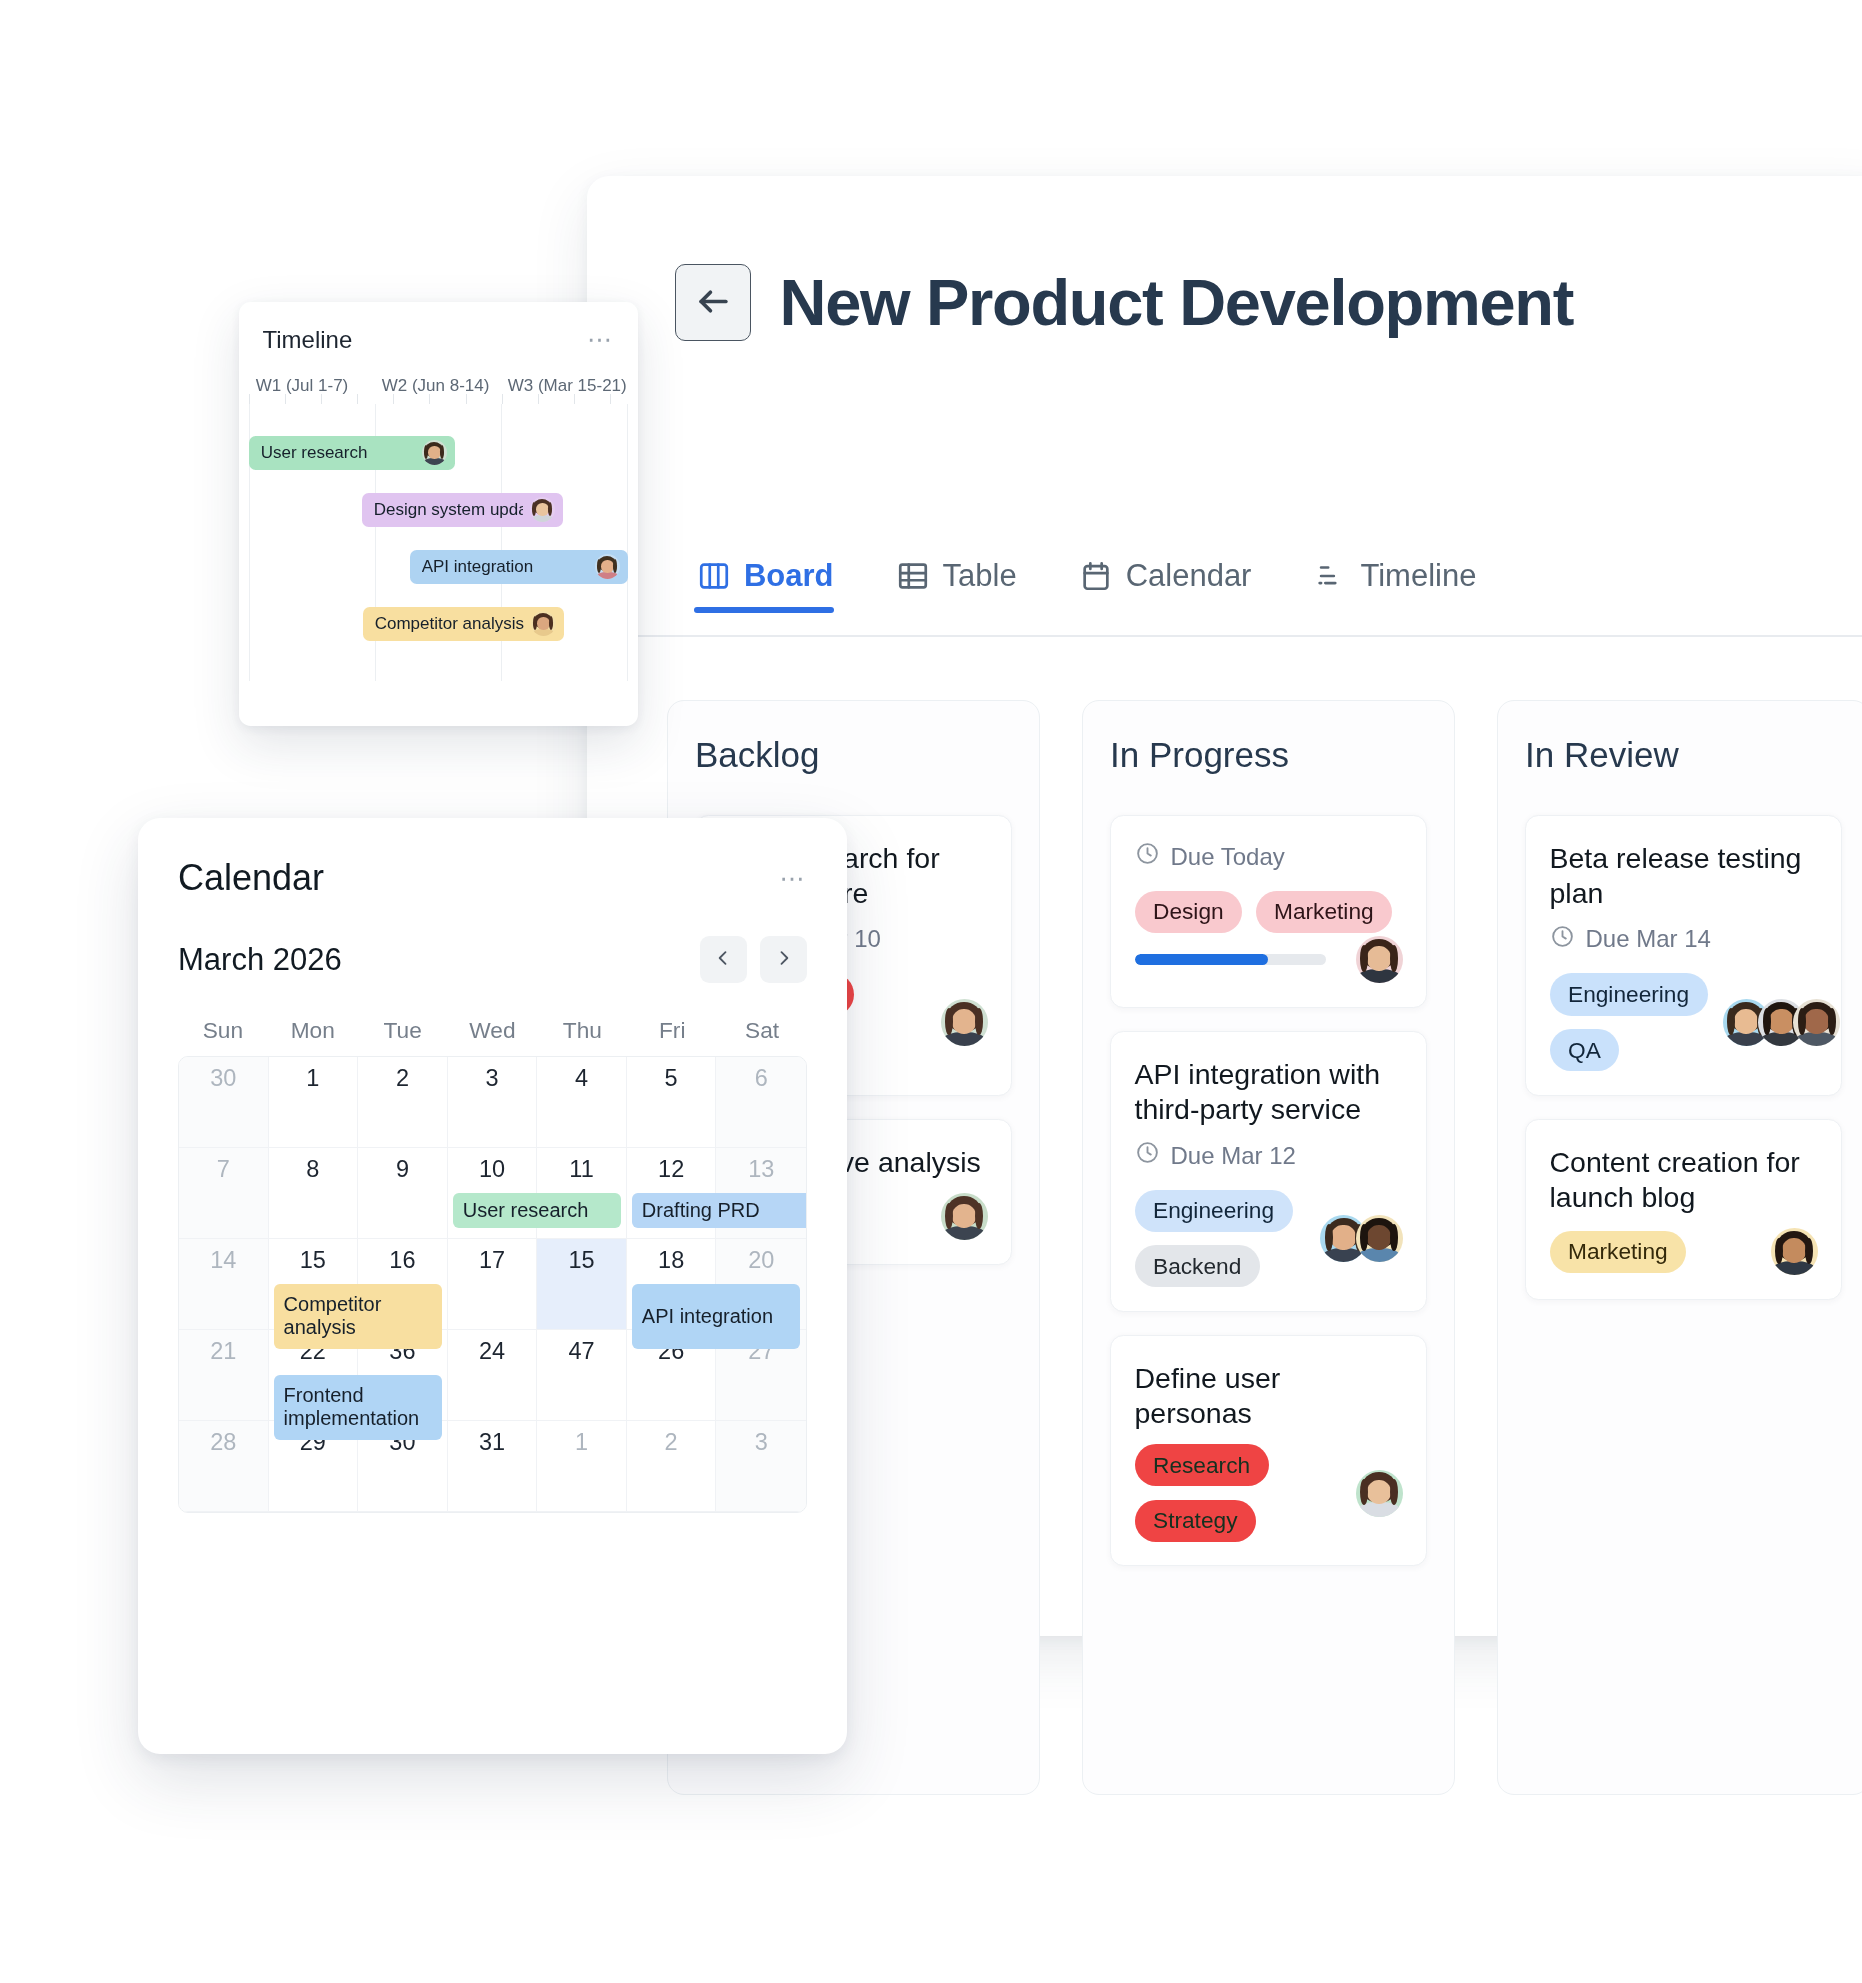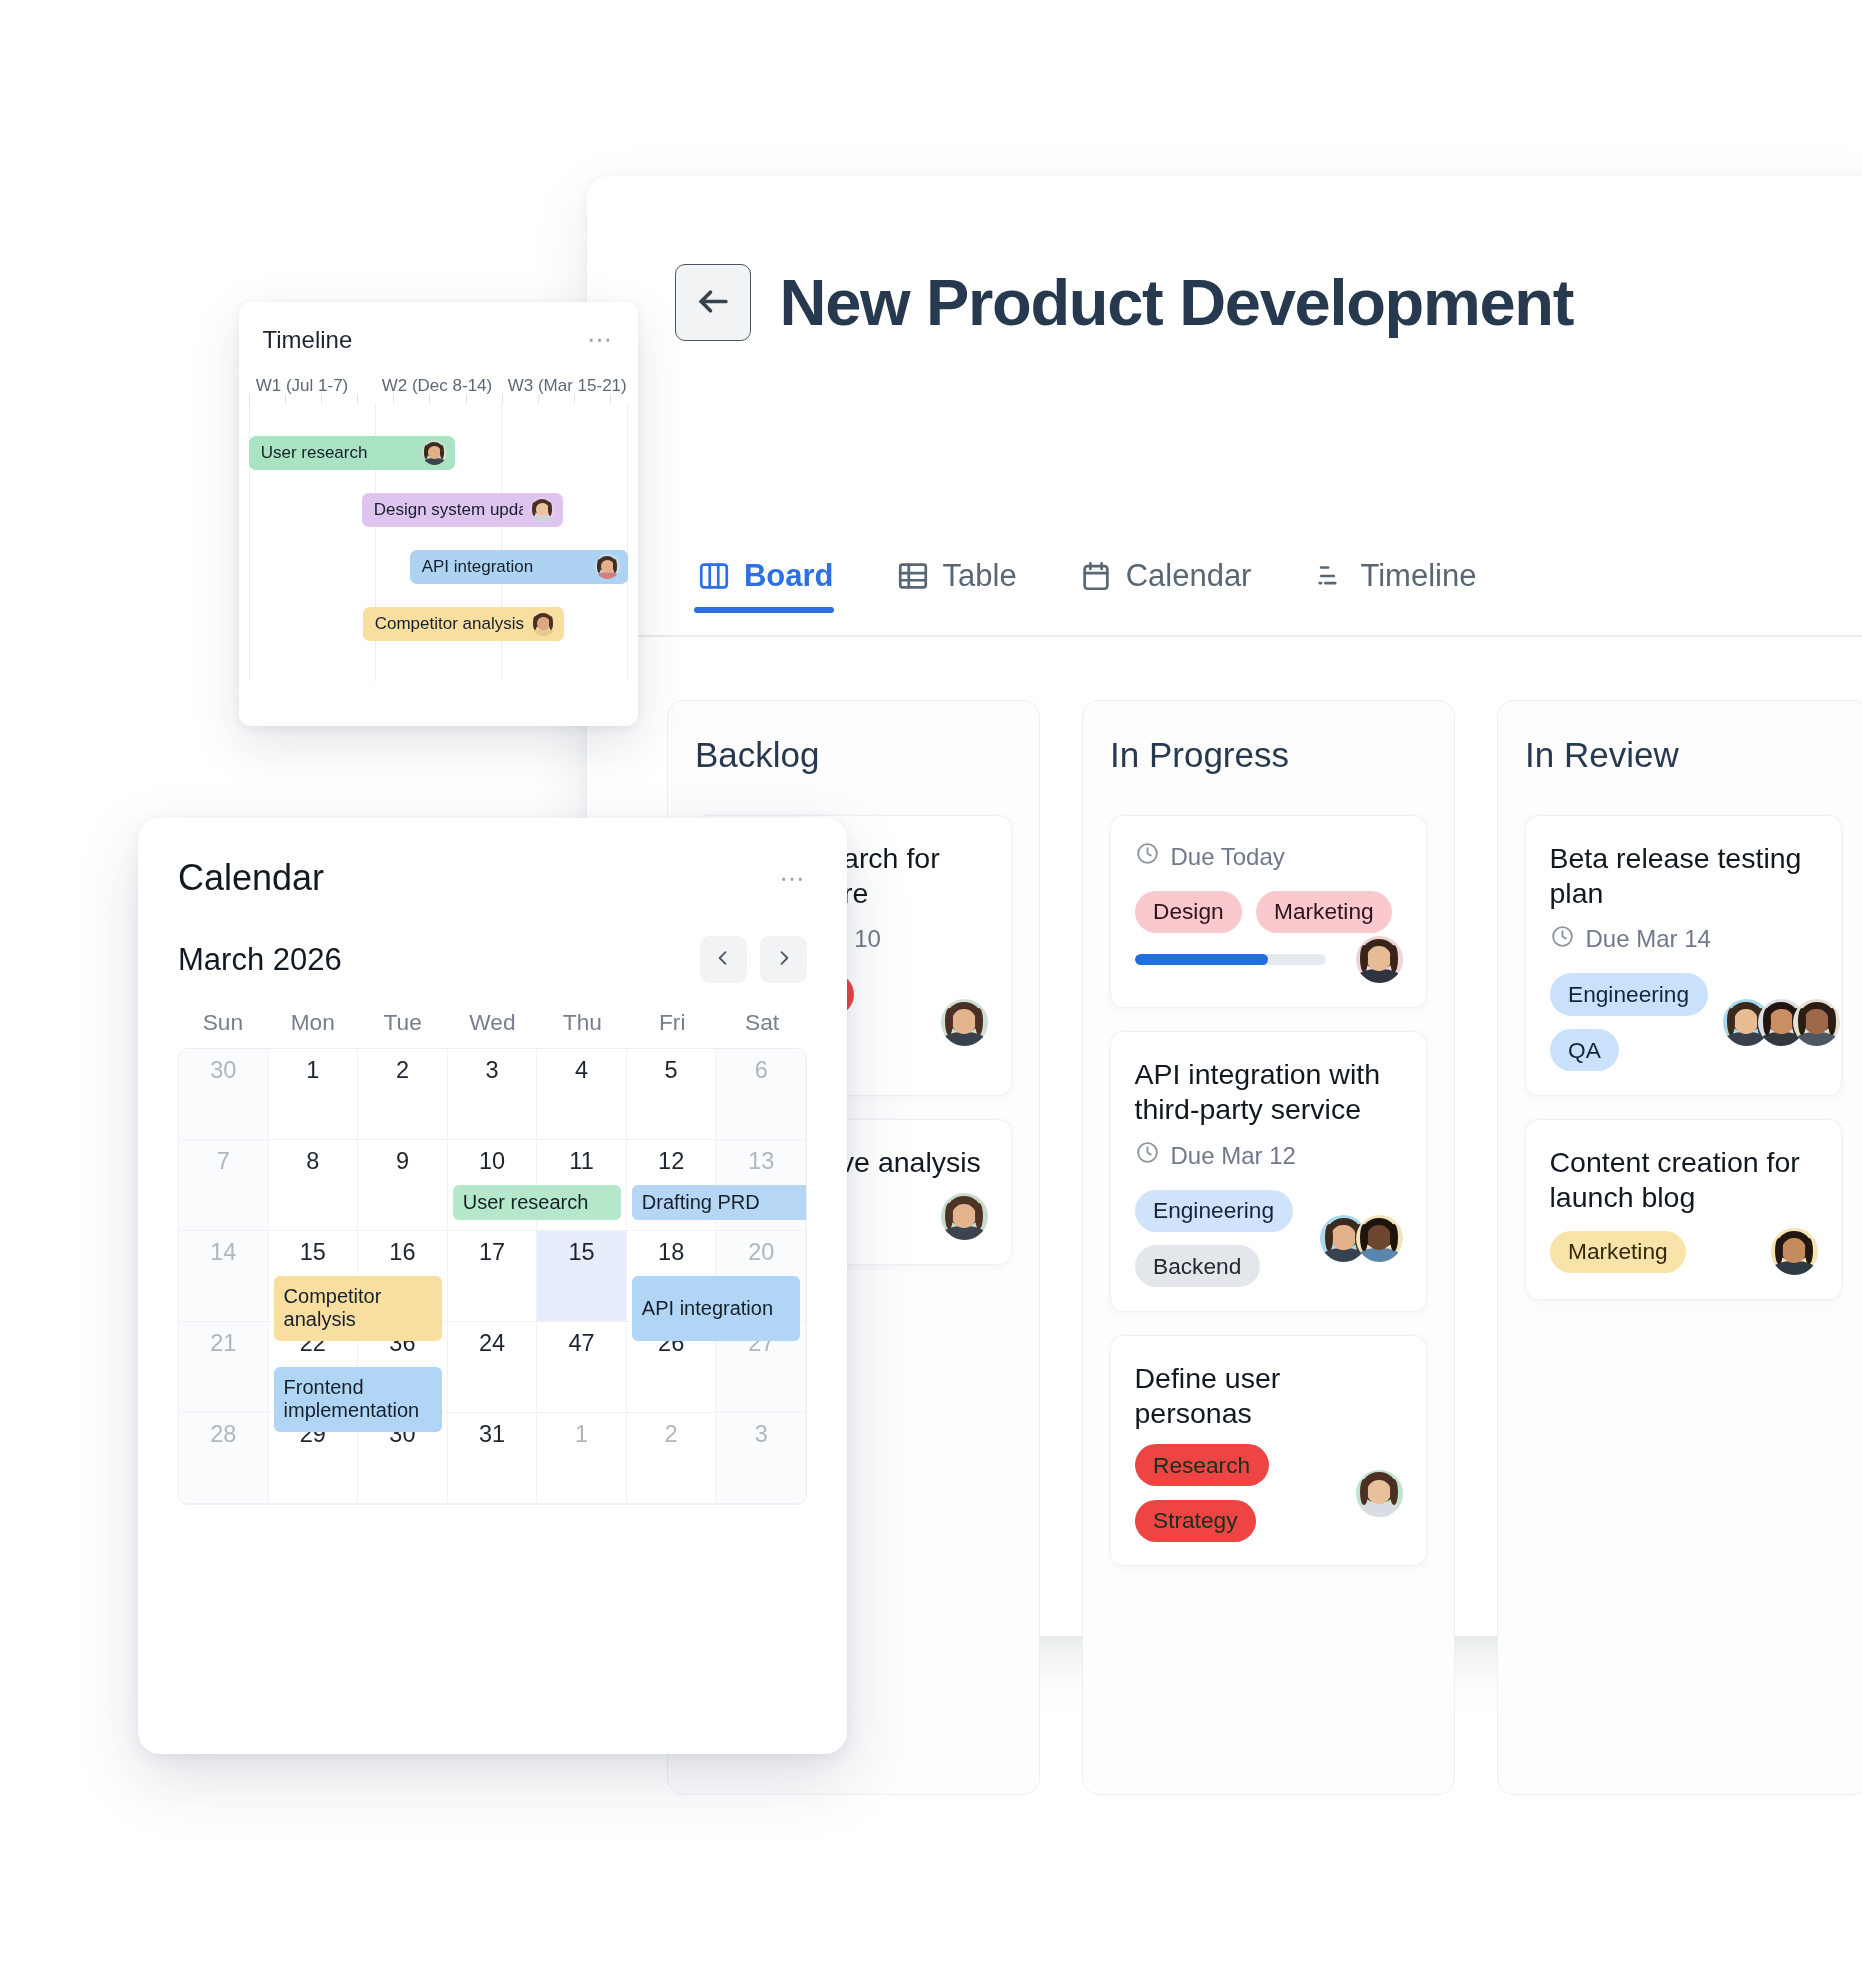--- a/index.html
+++ b/index.html
@@ -116,21 +116,21 @@
   }
   .cal-head { display: flex; align-items: center; justify-content: space-between; }
   .cal-title { font-size: 36px; color: #111a22; }
   .cal-sub { display: flex; align-items: center; justify-content: space-between; margin-top: 37px; }
   .cal-month { font-size: 31px; color: #111a22; }
   .cal-navs { display: flex; gap: 13.4px; }
   .cal-nav { width: 47px; height: 47px; border-radius: 9.2px; background: #f1f3f5;
              display: flex; align-items: center; justify-content: center; cursor: pointer; }
   .cal-nav svg { width: 20px; height: 20px; stroke: #4d5662; stroke-width: 2.2; fill: none;
                  stroke-linecap: round; stroke-linejoin: round; }
-  .dow { display: grid; grid-template-columns: repeat(7, 1fr); margin-top: 26px; }
+  .dow { display: grid; grid-template-columns: repeat(7, 1fr); margin-top: 34px; }
   .dow > div { text-align: center; font-size: 22.7px; color: #767f8b; }
   .cal-grid { margin-top: 11.7px; border: 1.7px solid #eceff2; border-radius: 10px; overflow: hidden;
               display: grid; grid-template-columns: repeat(7, 1fr); grid-auto-rows: 91px; }
   .cell { border-right: 1.7px solid #f0f2f5; border-bottom: 1.7px solid #f0f2f5; position: relative;
           padding: 8.4px 0 0 0; }
   .cell:nth-child(7n) { border-right: none; }
   .cell.wk { background: #fafbfc; }
   .cell.today { background: #e6eefb; }
   .daynum { text-align: center; font-size: 23.5px; color: #1d2530; }
   .cell.muted .daynum { color: #aeb6bf; }
@@ -402,21 +402,21 @@
       </div>
   </div>
 
   <div class="timeline-card">
     <div class="tl-head">
       <div class="tl-title">Timeline</div>
       <div class="dots">⋯</div>
     </div>
     <div class="tl-weeks" id="tl-weeks">
         <div class="tl-week">W1 (Jul 1-7)</div>
-        <div class="tl-week">W2 (Dec 8-14)</div>
+        <div class="tl-week">W2 (Jun 8-14)</div>
         <div class="tl-week">W3 (Mar 15-21)</div>
       </div>
     <div class="tl-grid" id="tl-grid">
         <span class="tl-vline" style="left:10px"></span>
         <span class="tl-vline" style="left:136px"></span>
         <span class="tl-vline" style="left:262px"></span>
         <span class="tl-vline" style="left:388px"></span>
         <span class="tl-tick" style="left:10px"></span>
         <span class="tl-tick" style="left:46px"></span>
         <span class="tl-tick" style="left:82px"></span>

